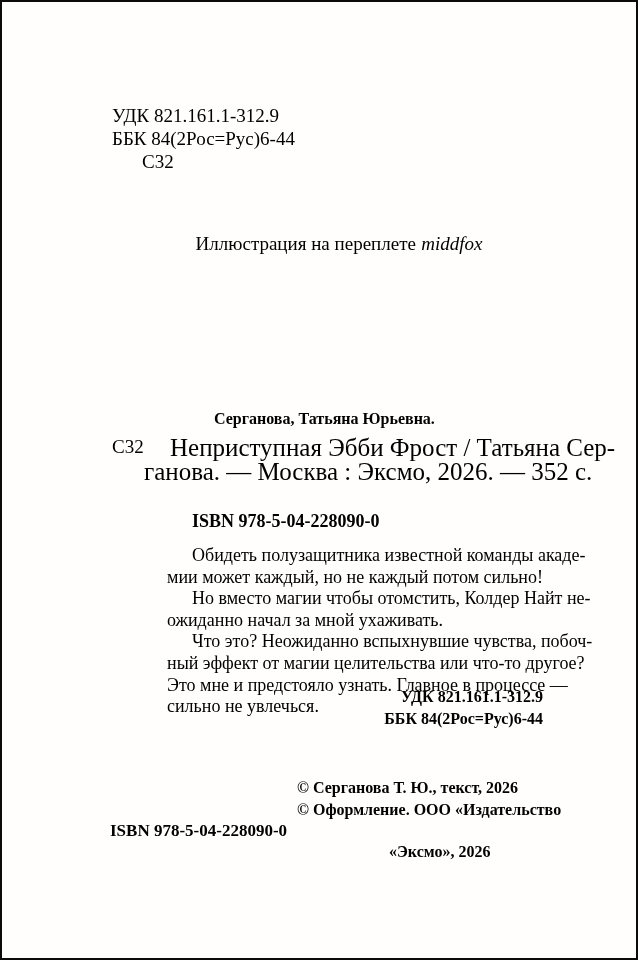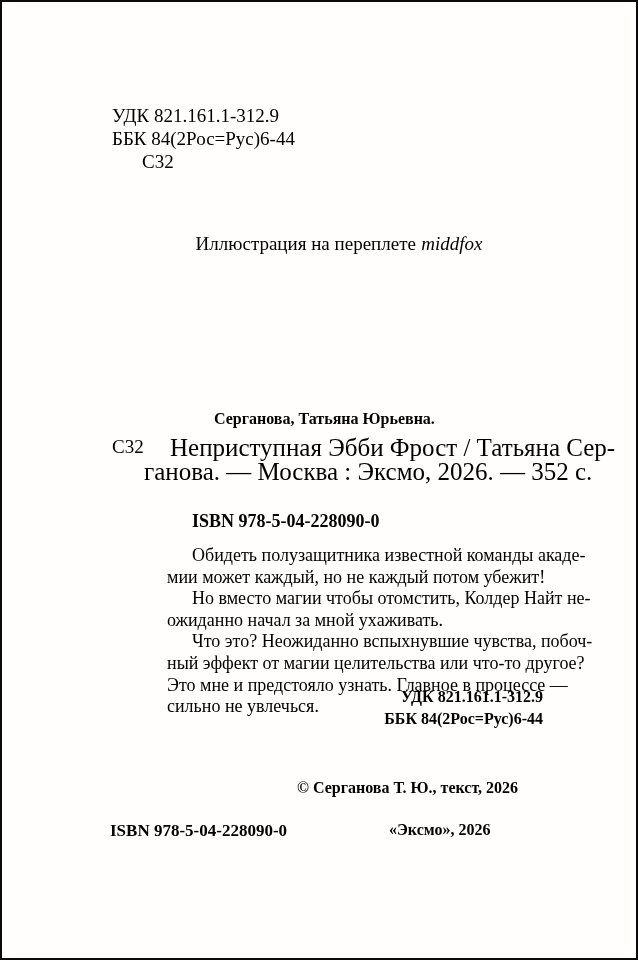--- a/index.html
+++ b/index.html
@@ -54,34 +54,35 @@
   </div>
 
   <div class="abs bib-author">Серганова, Татьяна Юрьевна.</div>
   <div class="abs bib-code">С32</div>
   <div class="abs bib-entry pre">Неприступная Эбби Фрост / Татьяна Сер-
 ганова. — Москва : Эксмо, 2026. — 352 с.</div>
   <div class="abs bib-isbn">ISBN 978-5-04-228090-0</div>
 
   <div class="abs annotation">
     <div class="para pre">Обидеть полузащитника известной команды акаде-
-мии может каждый, но не каждый потом убежит!</div>
+мии может каждый, но не каждый потом сильно!</div>
     <div class="para pre">Но вместо магии чтобы отомстить, Колдер Найт не-
 ожиданно начал за мной ухаживать.</div>
     <div class="para pre">Что это? Неожиданно вспыхнувшие чувства, побоч-
 ный эффект от магии целительства или что-то другое?
 Это мне и предстояло узнать. Главное в процессе —
 сильно не увлечься.</div>
   </div>
 
   <div class="abs class-right">
     <div>УДК 821.161.1-312.9</div>
     <div>ББК 84(2Рос=Рус)6-44</div>
   </div>
 
   <div class="abs copyright">
     <div>© Серганова Т. Ю., текст, 2026</div>
+    <div>© Оформление. ООО «Издательство</div>
     <div class="copyright-cont">«Эксмо», 2026</div>
   </div>
 
   <div class="abs isbn-bottom">ISBN 978-5-04-228090-0</div>
 
 </div>
 
 </body></html>

